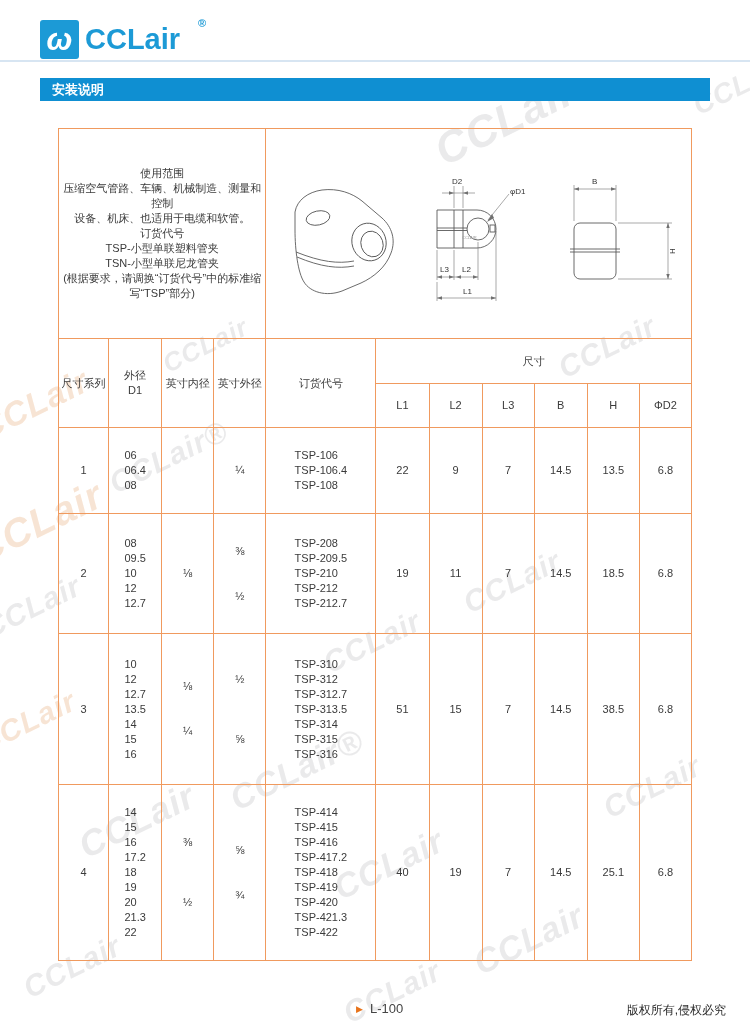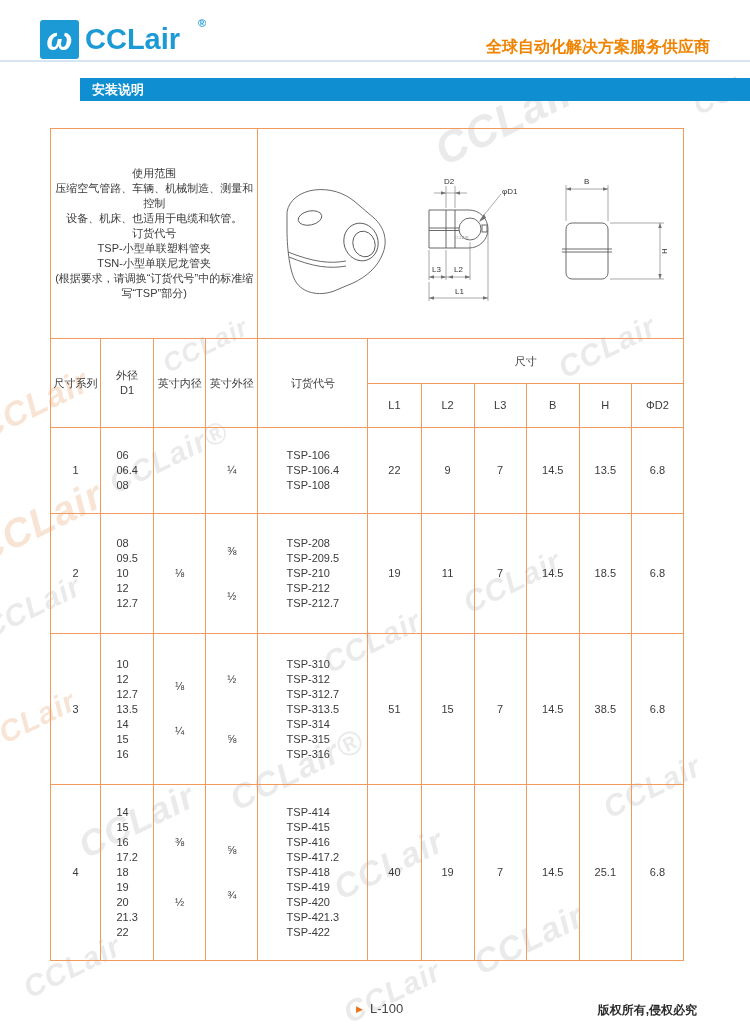--- a/index.html
+++ b/index.html
@@ -9,29 +9,29 @@
   
   .logo-box{position:absolute;left:40px;top:20px;width:39px;height:39px;background:#1C9AD6;
             border-radius:3px;color:#fff;display:flex;align-items:center;justify-content:center;
             font-size:31px;font-style:italic;font-weight:bold;line-height:1;}
   .logo-text{position:absolute;left:85px;top:23px;font-size:29px;font-weight:bold;color:#1C9AD6;}
   .logo-reg{position:absolute;left:198px;top:17px;font-size:11px;font-weight:bold;color:#1C9AD6;}
   .tagline{position:absolute;right:40px;top:37px;font-size:16px;font-weight:bold;color:#F08300;}
   .hdr-line{position:absolute;left:0;top:60px;width:750px;height:2px;background:#D7E5F2;}
   .section-bar{position:absolute;left:40px;top:78px;width:670px;height:23px;background:#0F8FD2;
                color:#fff;font-size:13px;font-weight:bold;line-height:23px;padding-left:12px;
-               box-sizing:border-box;z-index:3;margin-left:40px;}
+               box-sizing:border-box;z-index:3;}
 
   
   .wm{position:absolute;font-weight:bold;font-style:italic;color:#D6D6D8;opacity:.5;
       transform:rotate(-26deg);z-index:1;pointer-events:none;letter-spacing:1px;white-space:nowrap;}
   .wm.warm{color:#F2CFB2;opacity:.55;}
 
   
-  .spec-table{position:absolute;left:50px;top:128px;width:634px;border-collapse:collapse;
+  .spec-table{position:absolute;left:58px;top:128px;width:634px;border-collapse:collapse;
               table-layout:fixed;z-index:2;background:transparent;}
   .spec-table th,.spec-table td{border:1px solid #F09A5E;font-weight:normal;text-align:center;
               vertical-align:middle;font-size:11px;line-height:15px;padding:0;color:#3a3a3a;
               overflow:hidden;}
   .hd{font-size:11.5px;white-space:pre-line;margin-top:8px;}
   .desc-cell{text-align:left;vertical-align:top;padding:24px 4px 0 11px;font-size:9.5px;
              line-height:21px;white-space:pre-line;color:#4a4a4a;}
   .draw-cell{padding:0;vertical-align:top;}
   .pre{white-space:pre-line;}
   .blk{display:inline-block;text-align:left;white-space:pre-line;}
@@ -43,21 +43,21 @@
   .ln{stroke:#5a5a5a;stroke-width:0.9;fill:none;}
   .dim{stroke:#707070;stroke-width:0.6;fill:none;}
   .ar{fill:#707070;stroke:none;}
   .dtx{font-size:8px;fill:#333;font-family:"Liberation Sans","DejaVu Sans",sans-serif;}
   .mini{font-size:4px;fill:#999;}
 
   
   .footer-page{position:absolute;left:356px;top:1001px;font-size:13px;color:#444;
                display:flex;align-items:center;gap:7px;z-index:3;}
   .footer-arrow{color:#E8731A;font-size:9px;}
-  .footer-copy{position:absolute;right:53px;top:1002px;font-size:12px;font-weight:bold;
+  .footer-copy{position:absolute;right:24px;top:1002px;font-size:12px;font-weight:normal;
                color:#2b2b2b;z-index:3;}
 </style>
 </head>
 <body>
 
 <div class="page">
 
   <div class="wm" style="left:430px;top:95px;font-size:44px;">CCLair</div>
   <div class="wm" style="left:690px;top:70px;font-size:28px;">CCLair</div>
   <div class="wm" style="left:555px;top:330px;font-size:30px;">CCLair</div>
@@ -75,21 +75,20 @@
   <div class="wm" style="left:330px;top:845px;font-size:34px;">CCLair</div>
   <div class="wm" style="left:470px;top:920px;font-size:34px;">CCLair</div>
   <div class="wm" style="left:20px;top:950px;font-size:30px;">CCLair</div>
   <div class="wm" style="left:340px;top:975px;font-size:30px;">CCLair</div>
 
   <div class="logo-box">
     <span>ω</span>
   </div>
   <div class="logo-text">CCLair</div>
   <div class="logo-reg">®</div>
-  <div class="tagline">全球自动化解决方案服务供应商</div>
   <div class="hdr-line"></div>
   <div class="section-bar">安装说明</div>
 
   <table class="spec-table">
     <colgroup>
       <col style="width:50px">
         <col style="width:53px">
         <col style="width:52px">
         <col style="width:52px">
       <col style="width:110px">

